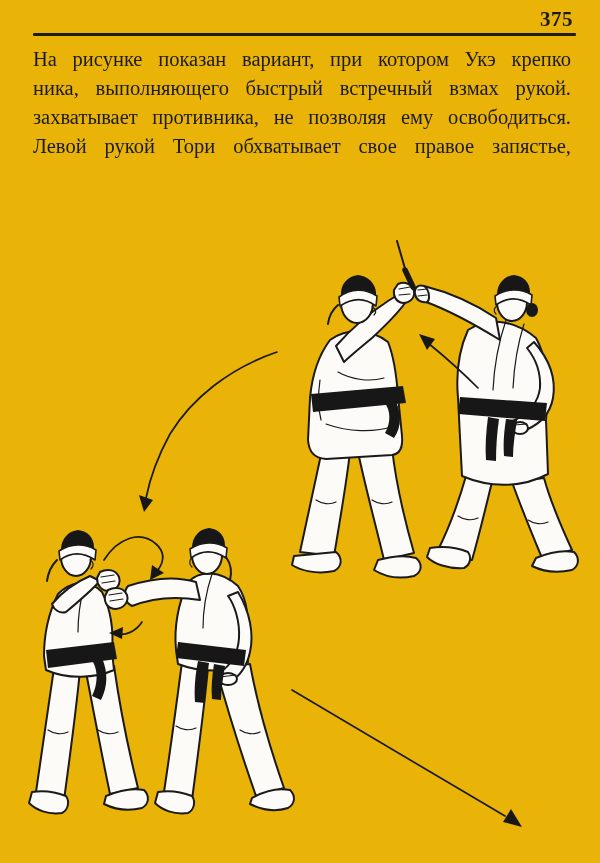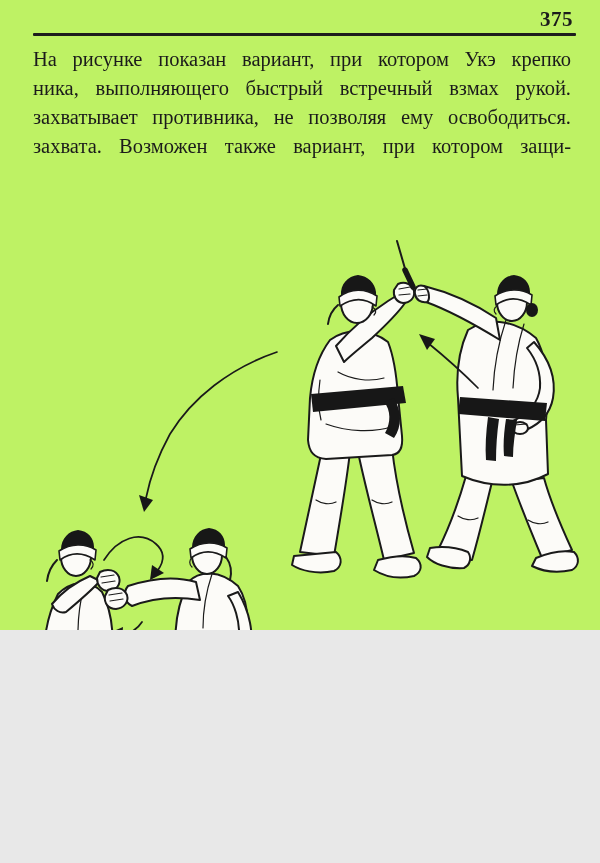--- a/index.html
+++ b/index.html
@@ -1,21 +1,21 @@
 <!DOCTYPE html>
 <html lang="ru"><head>
 <meta charset="utf-8">
 <style>
   html,body{margin:0;padding:0;}
   body{background:#e8e8e8;}
   .page{
     position:relative;
-    width:600px;height:630px;
+    width:600px;height:863px;
     margin:0 auto;
-    background:#bef264;
+    background:#eab308;
     overflow:hidden;
     font-family:"Liberation Serif", serif;
     color:#1b1b1b;
   }
   .pnum{
     position:absolute;top:7px;right:27px;
     font-size:21px;font-weight:bold;letter-spacing:.5px;
   }
   .rule{
     position:absolute;top:33px;left:33px;right:24px;
@@ -46,21 +46,21 @@
 
 <div class="page">
 
   <div class="pnum">375</div>
   <div class="rule"></div>
 
   <div class="bodytext">
     <div class="tline">На рисунке показан вариант, при котором Укэ крепко</div>
     <div class="tline">ника, выполняющего быстрый встречный взмах рукой.</div>
     <div class="tline">захватывает противника, не позволяя ему освободиться.</div>
-    <div class="tline">захвата. Возможен также вариант, при котором защи-</div>
+    <div class="tline">Левой рукой Тори обхватывает свое правое запястье,</div>
   </div>
 
   <svg class="figure" viewBox="0 230 600 633" width="600" height="633" xmlns="http://www.w3.org/2000/svg">
 
     <g>
 
       <g>
 
         <path class="garment" d="M322,450 C314,486 307,520 300,552 L334,556 C340,520 346,486 350,452 Z"></path>
         <path class="garment" d="M358,452 C366,490 376,526 384,560 L414,553 C404,518 396,484 392,448 Z"></path>

